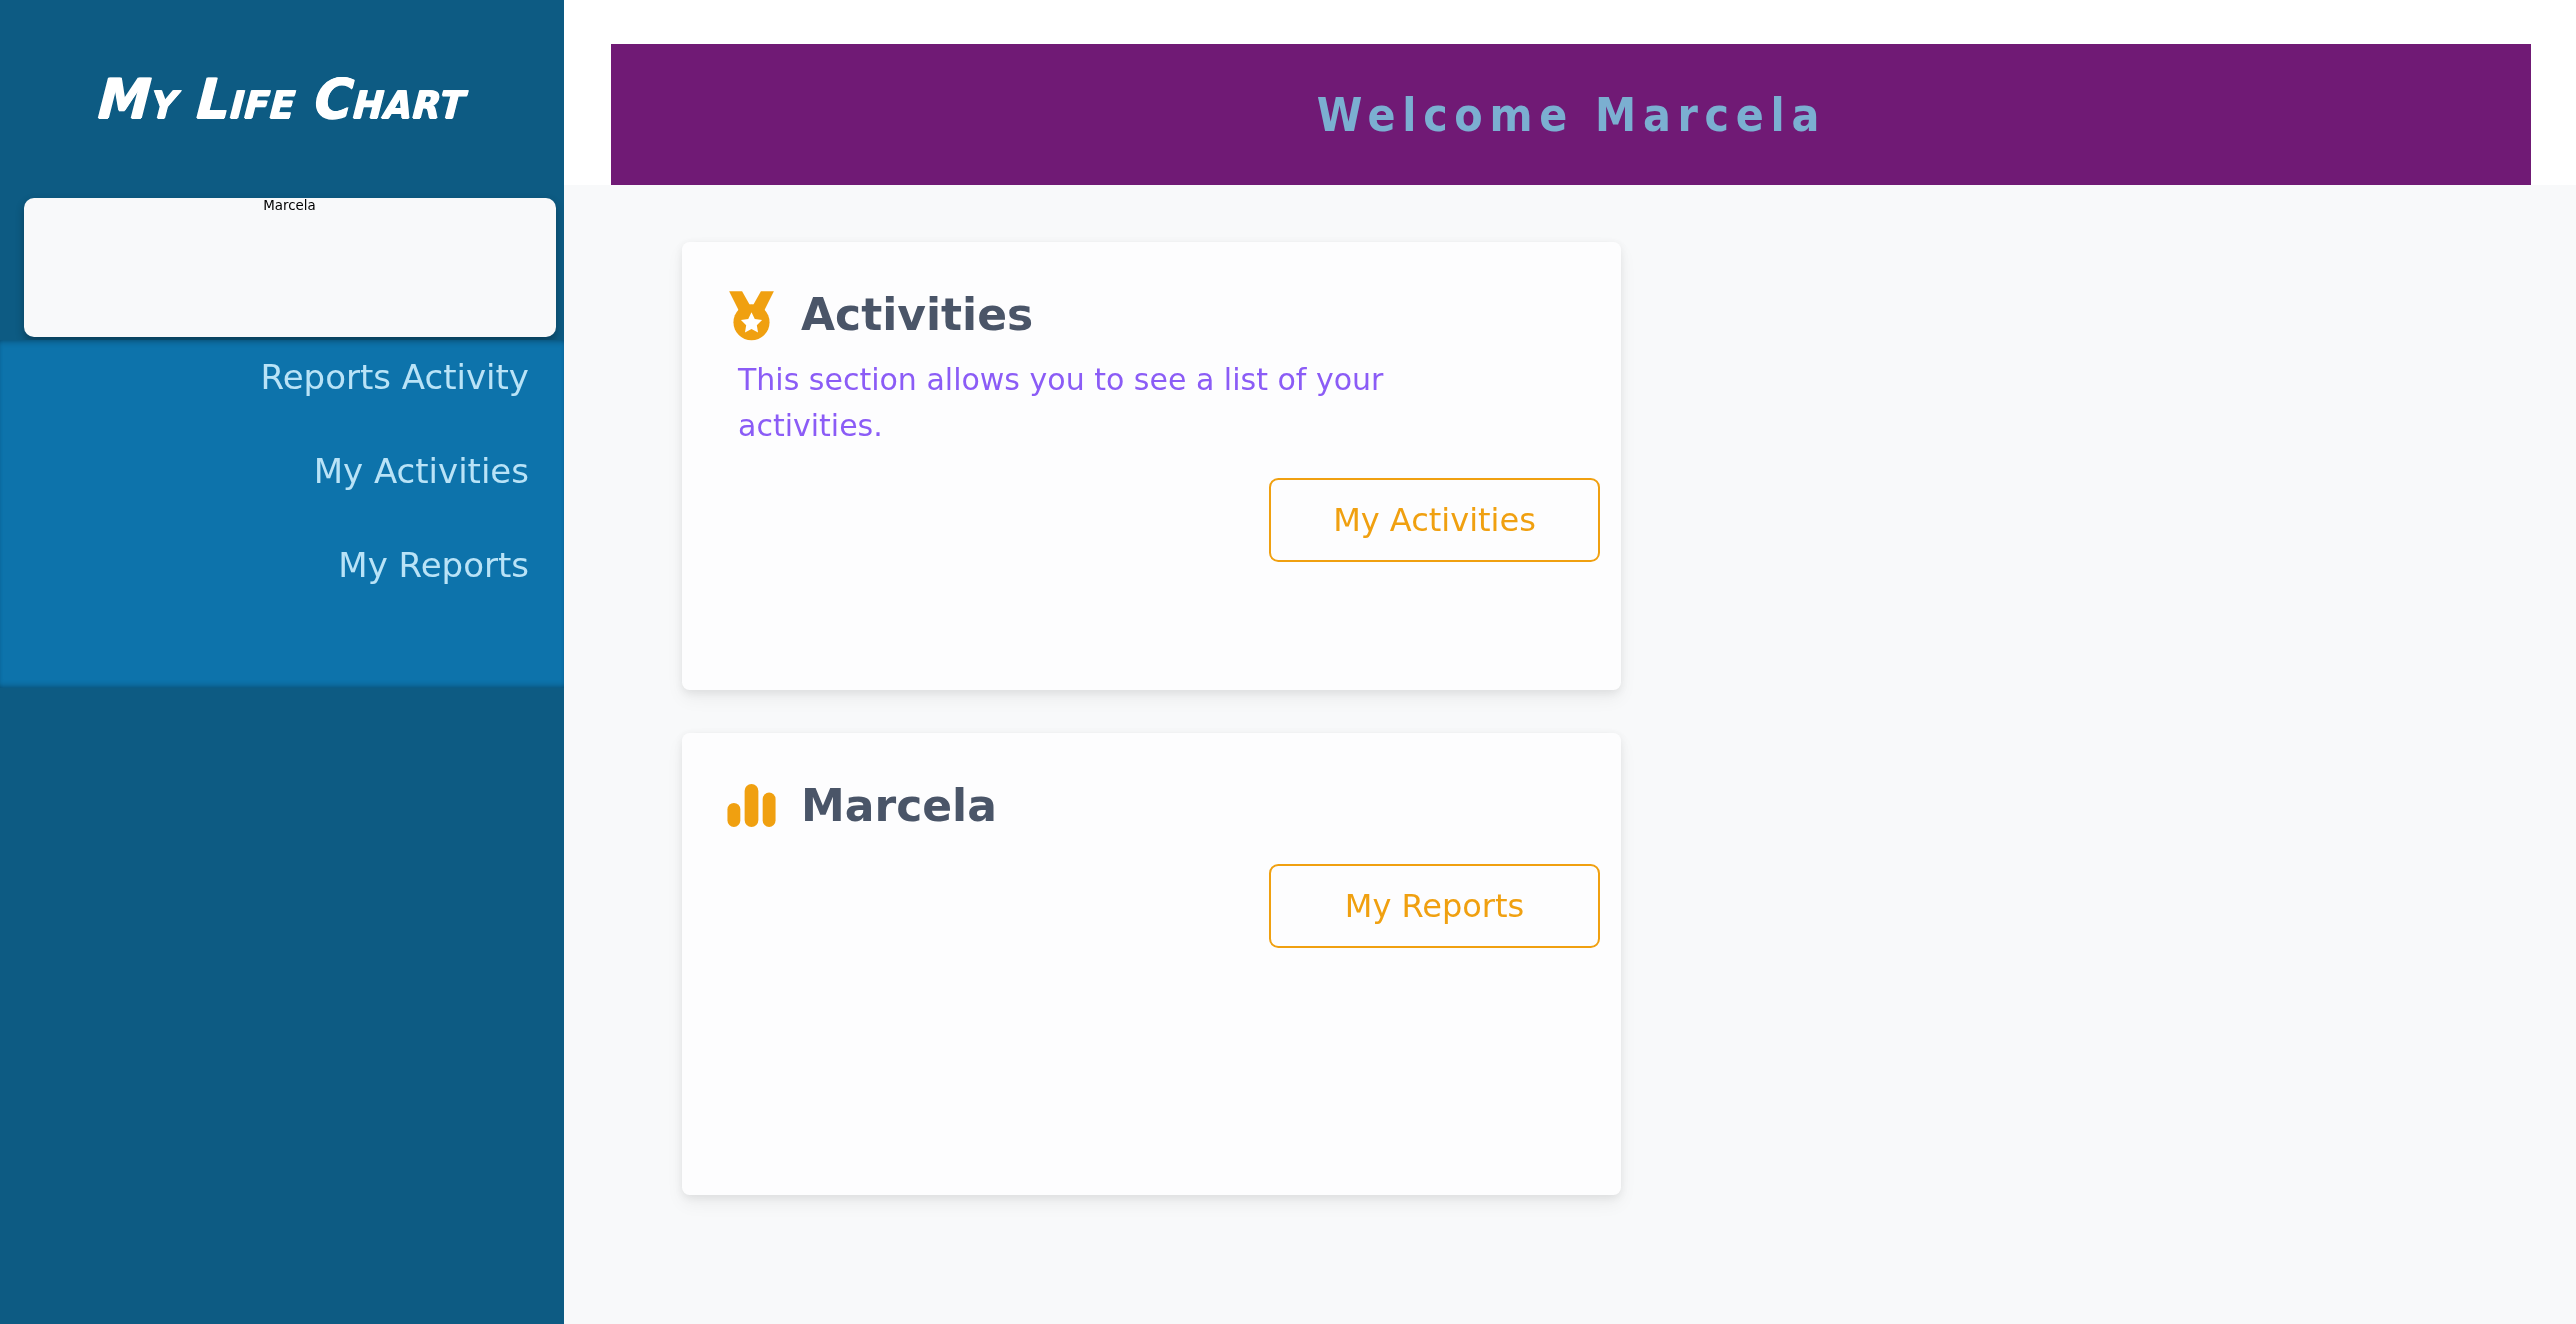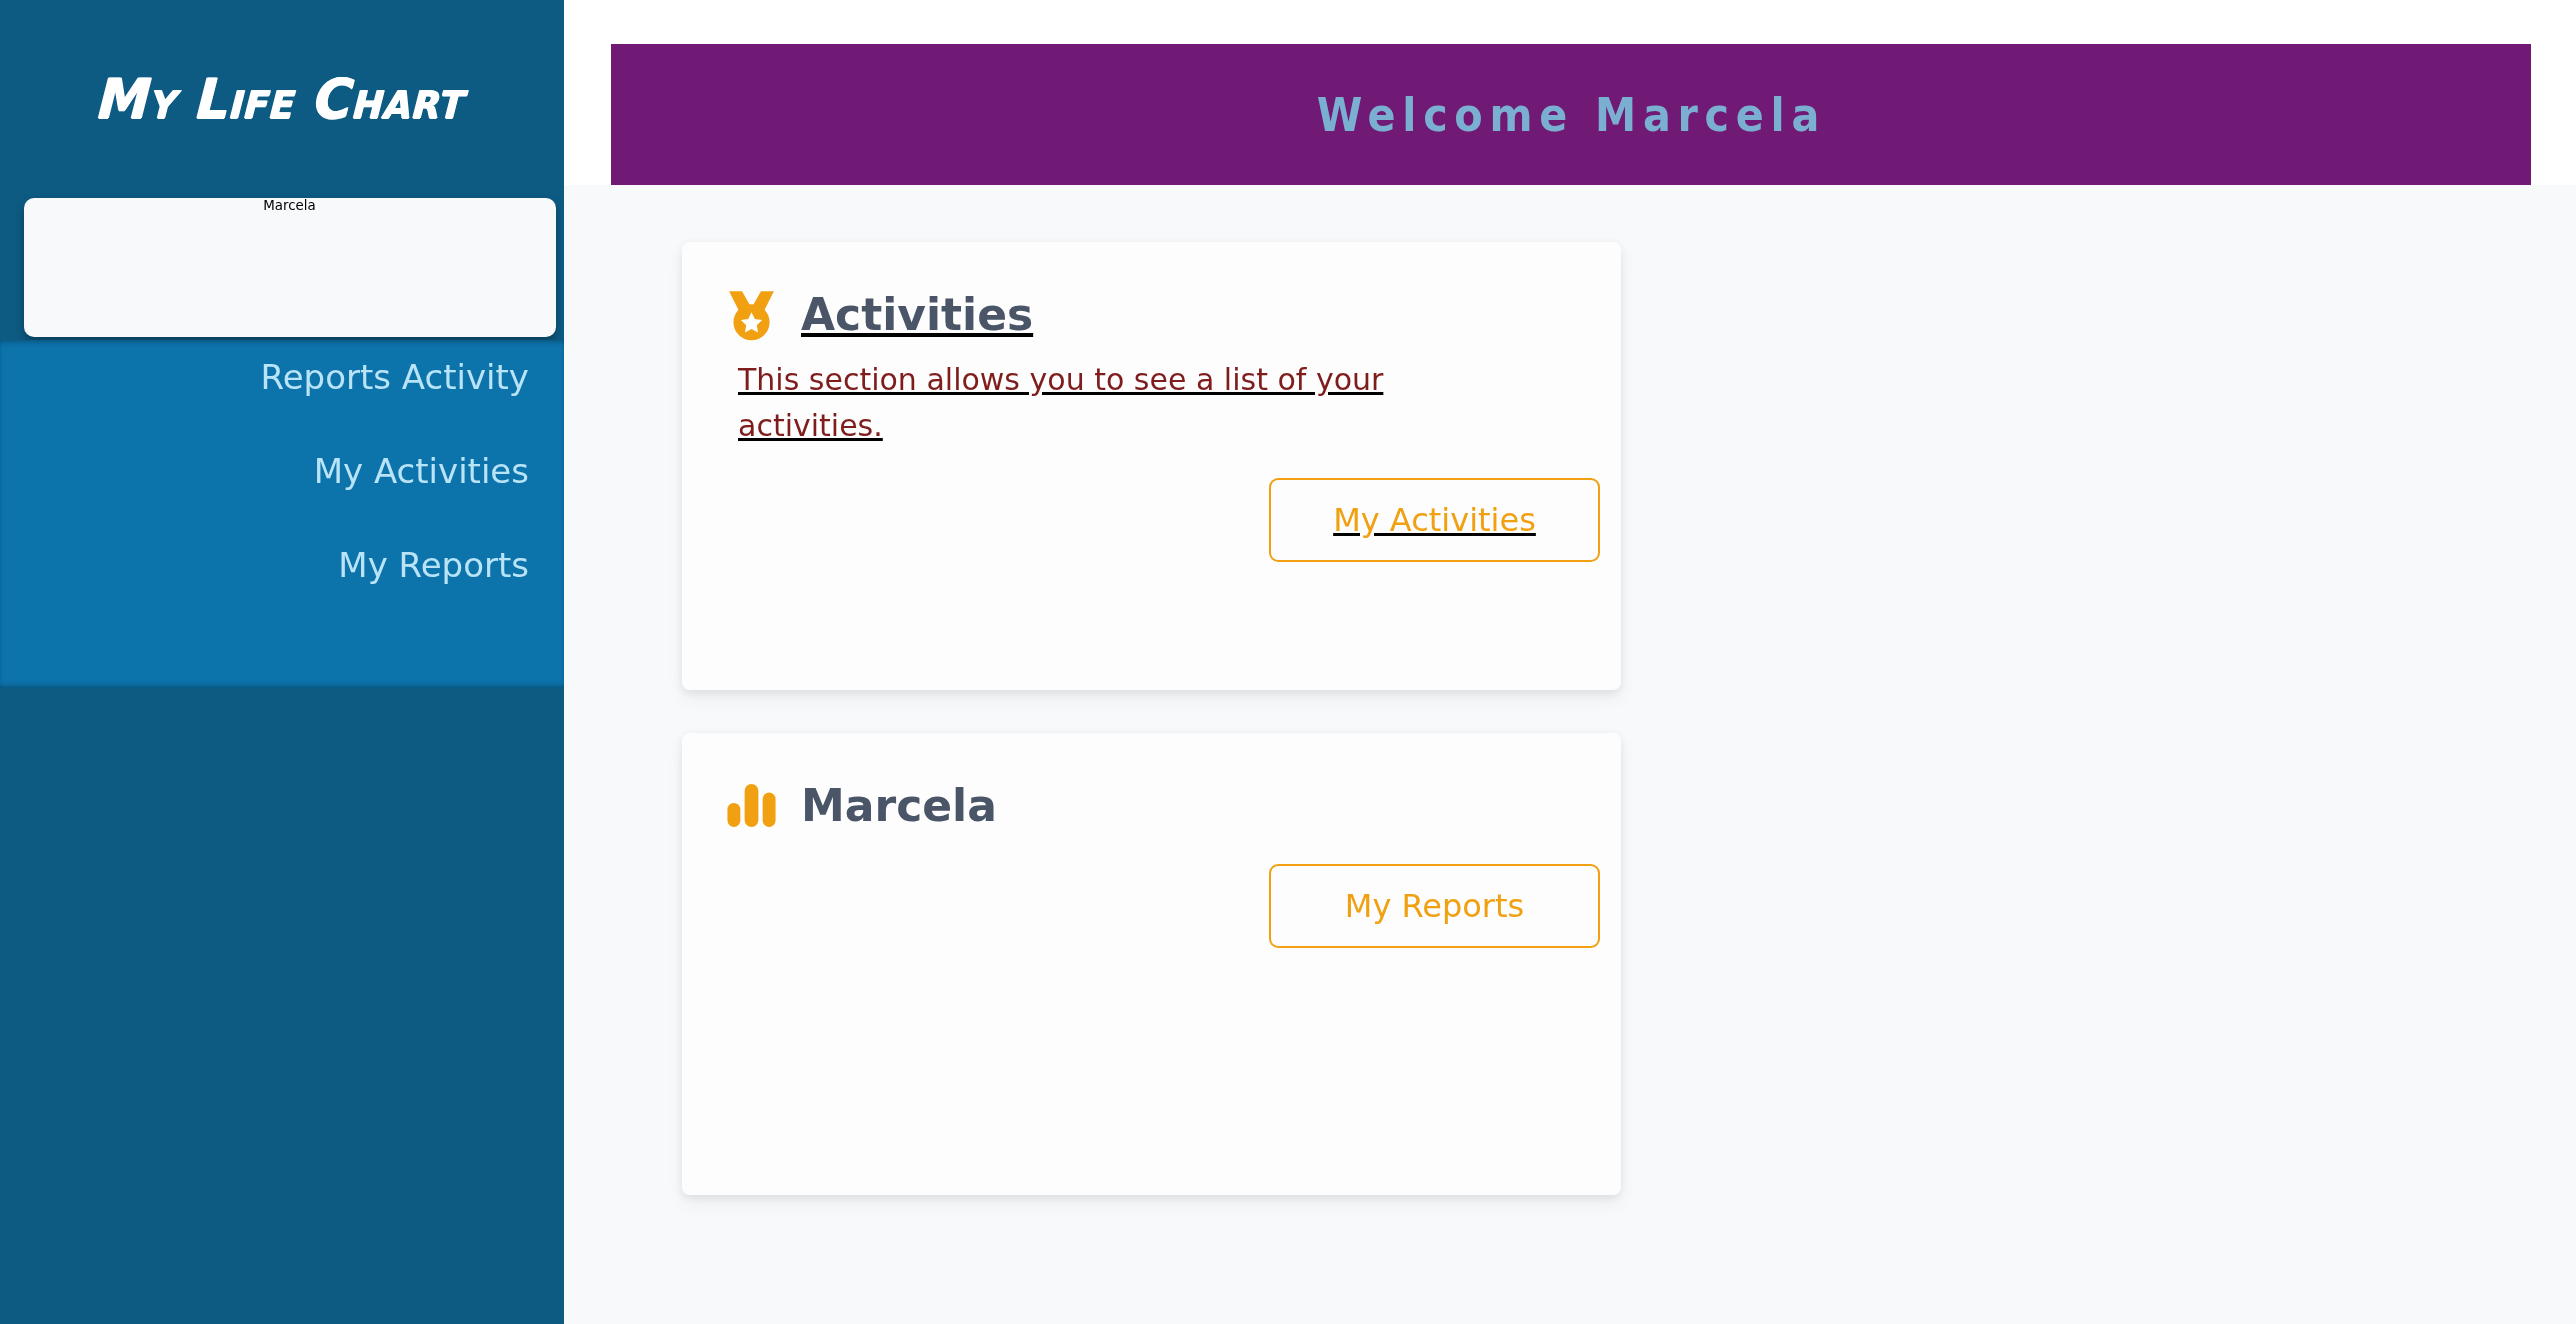--- a/index.html
+++ b/index.html
@@ -139,21 +139,21 @@
 
   .card {
     position: absolute;
     left: 118px;
     width: 939px;
     background: #fdfdfe;
     border-radius: 7.6px;
     box-shadow: 0 2.5px 8.4px rgba(0,0,0,0.07), 0 8.4px 18.5px rgba(0,0,0,0.05);
   }
 
-  #card-activities { top: 57px; height: 448px; text-decoration: underline; }
+  #card-activities { top: 57px; height: 448px; }
   #card-reports    { top: 548px; height: 462px; }
 
   .card-head {
     display: flex;
     align-items: center;
     padding-left: 42px;
     padding-top: 44px;
     height: 101px;
   }
 
@@ -171,21 +171,21 @@
     color: #4a5568;
     line-height: 1;
     white-space: nowrap;
   }
 
   .card-body {
     padding-left: 56px;
     padding-right: 87px;
     padding-top: 14.3px;
     font-size: 30px;
-    color: #7f1d1d;
+    color: #8b5cf6;
     line-height: 1.52;
   }
 
   .card-actions {
     display: flex;
     justify-content: flex-end;
     padding-right: 21px;
     padding-top: 30px;
   }
 

